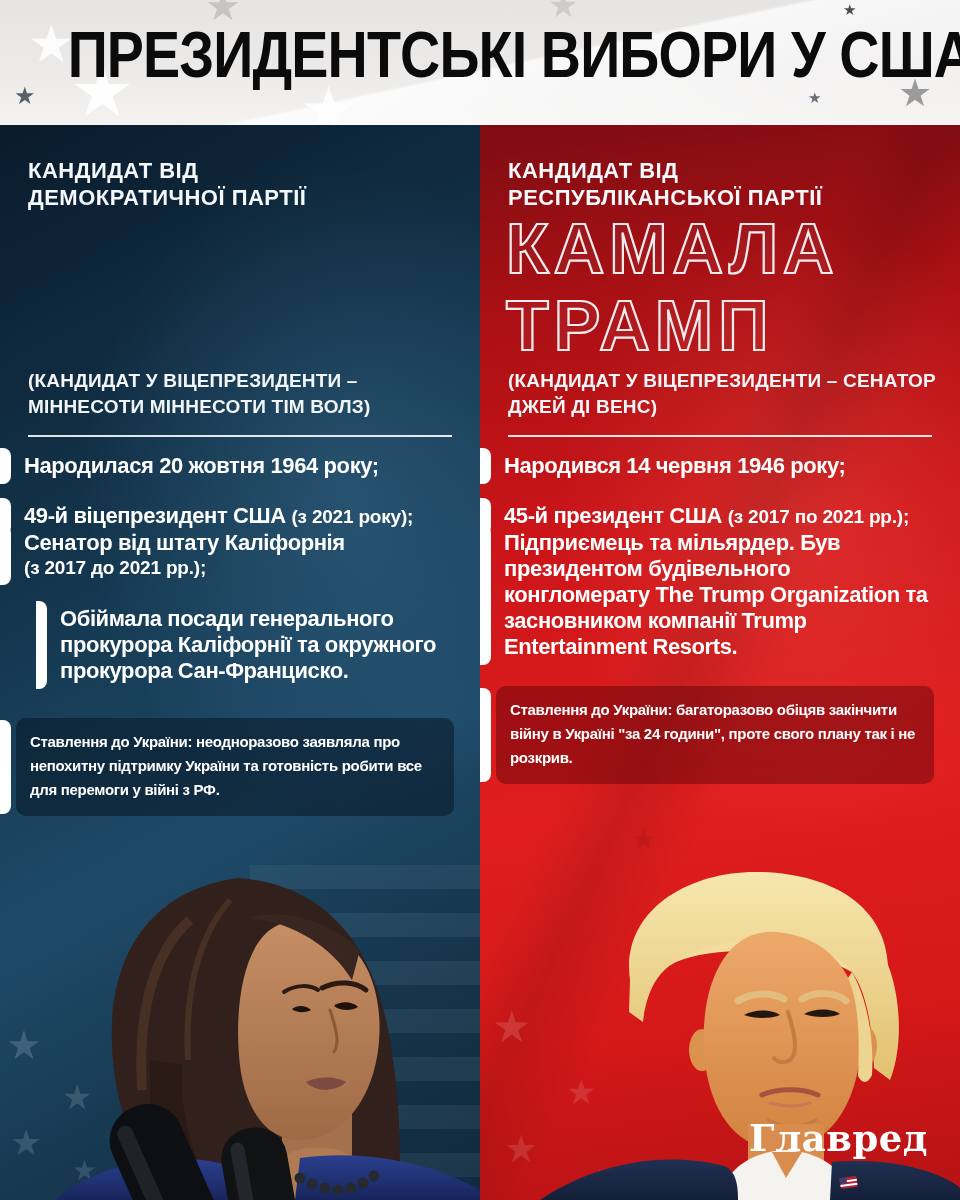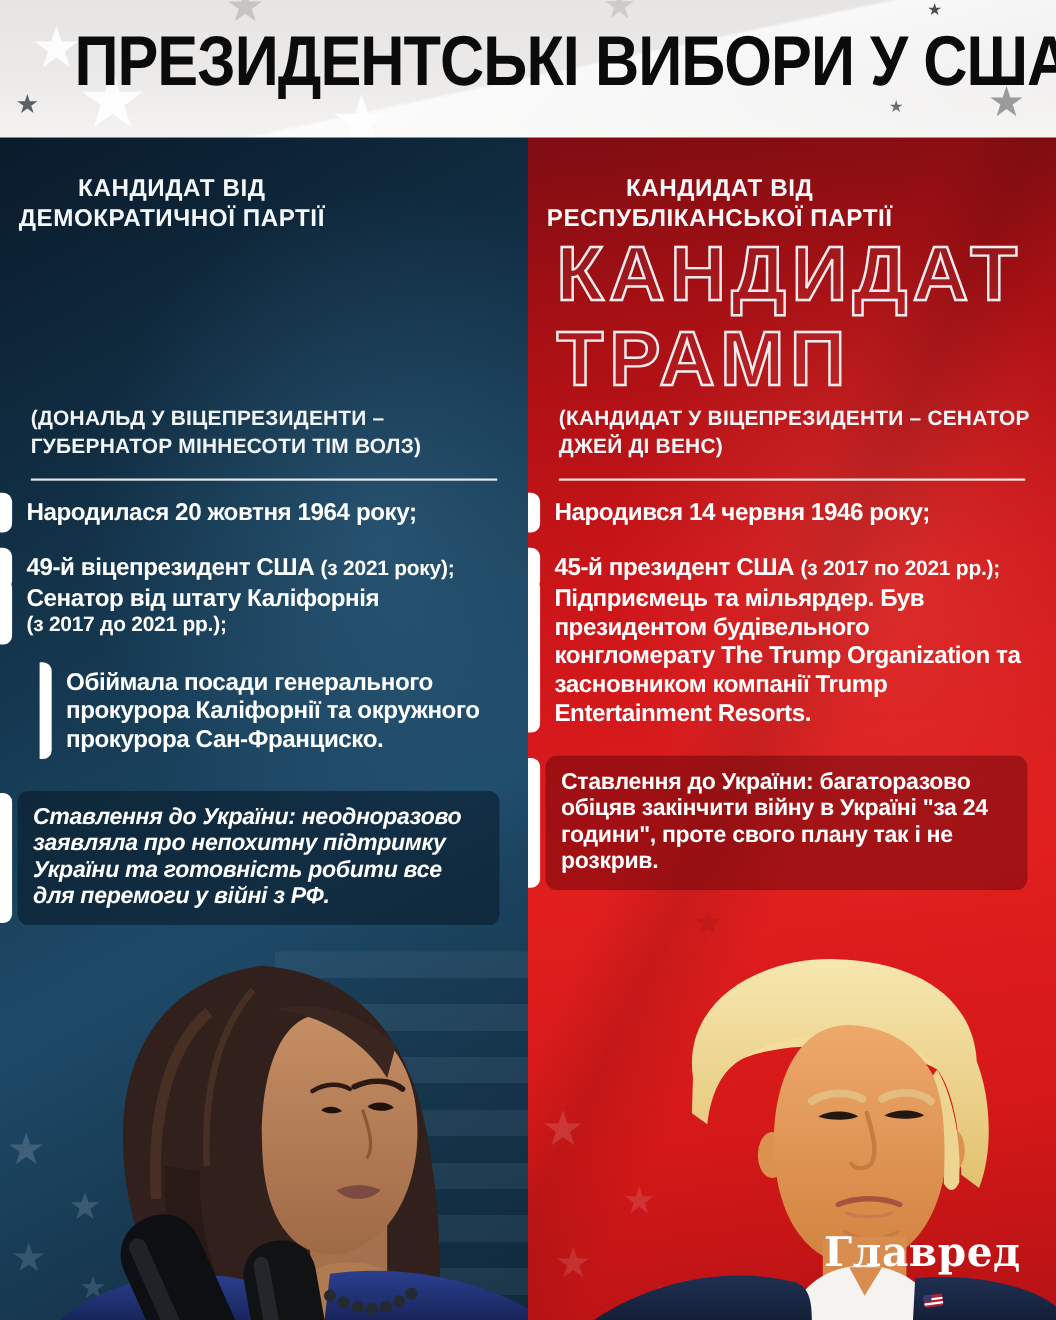--- a/index.html
+++ b/index.html
@@ -23,41 +23,41 @@
   .col-left{left:0;
     background:
       radial-gradient(ellipse 430px 520px at 72% 34%,rgba(72,128,166,0.35),rgba(0,0,0,0) 62%),
       linear-gradient(152deg,#0a1b2b 0%,#14374f 38%,#1e4a68 62%,#15344a 86%,#112c40 100%);}
   .col-right{left:480px;
     background:
       radial-gradient(ellipse 420px 520px at 68% 38%,rgba(255,110,95,0.25),rgba(0,0,0,0) 60%),
       linear-gradient(115deg,rgba(0,0,0,0) 40%,rgba(0,0,0,0.10) 47%,rgba(0,0,0,0) 56%),
       linear-gradient(173deg,#7e0d12 0%,#a81014 16%,#cd1519 38%,#e01e1e 62%,#d51818 82%,#b51215 100%);}
 
-  .party-label{position:absolute;left:17px;top:32px;font-size:22px;font-weight:700;color:#f5f8fa;
-    line-height:27px;letter-spacing:0.5px;text-align:center;}
+  .party-label{position:absolute;left:28px;top:32px;font-size:22px;font-weight:700;color:#f5f8fa;
+    line-height:27px;letter-spacing:0.5px;}
   .big-name{position:absolute;left:26px;top:86px;font-size:70px;font-weight:800;line-height:77px;
     letter-spacing:5px;color:rgba(255,255,255,0.04);-webkit-text-stroke:2.2px rgba(244,248,250,0.95);}
   .vp-note{position:absolute;left:28px;top:243px;width:438px;font-size:19px;font-weight:700;
     color:#f2f5f7;line-height:26px;letter-spacing:0.2px;}
   .sep{position:absolute;left:28px;top:310px;width:424px;height:2px;background:rgba(255,255,255,0.88);}
 
   .facts{position:absolute;left:0;top:322px;right:0;padding-top:6px;}
   .fact-row{position:relative;padding-left:24px;padding-right:26px;color:#ffffff;
     font-size:22px;font-weight:700;line-height:26px;letter-spacing:-0.4px;}
   .pill{position:absolute;left:0;top:-5px;bottom:-5px;width:11px;background:#ffffff;
     border-radius:0 8px 8px 0;}
   .note{font-size:19px;letter-spacing:-0.2px;}
   .note-block{display:block;font-size:19px;line-height:24px;letter-spacing:-0.2px;}
   .mb1{margin-bottom:24px;} .mb2{} .mb3{margin-bottom:26px;} .mb4{margin-bottom:34px;margin-left:36px;}
   .fact-row.stance{padding:0 26px 0 0;}
   .stance .pill{top:2px;bottom:2px;}
   .stance .box{margin-left:16px;border-radius:10px;padding:12px 14px 14px 14px;
-    font-size:21px;line-height:24px;font-weight:700;letter-spacing:-0.3px;}
-  .col-left .stance .box{background:rgba(7,22,36,0.55);font-style:italic;}
+    font-size:15px;line-height:24px;font-weight:700;letter-spacing:-0.3px;}
+  .col-left .stance .box{background:rgba(7,22,36,0.55);}
   .col-right .stance .box{background:rgba(88,2,8,0.45);}
 
   
   .flag-stripes{position:absolute;right:0;bottom:0;width:230px;height:335px;opacity:0.55;
     background:repeating-linear-gradient(180deg,rgba(255,255,255,0.09) 0 24px,rgba(8,18,28,0.16) 24px 48px);}
   .bstar{position:absolute;line-height:1;user-select:none;}
   .portrait{position:absolute;left:0;bottom:0;width:480px;height:340px;display:block;}
 
   .logo{position:absolute;right:32px;bottom:40px;font-family:"DejaVu Serif","Liberation Serif",serif;
     font-weight:700;font-size:37px;color:#ffffff;letter-spacing:0.5px;}
@@ -90,21 +90,21 @@
     <div class="flag-stripes"></div>
     <span class="bstar" style="left:6px;top:900px;font-size:40px;color:rgba(128,152,172,0.35);">★</span>
     <span class="bstar" style="left:62px;top:955px;font-size:34px;color:rgba(128,152,172,0.32);">★</span>
     <span class="bstar" style="left:10px;top:1000px;font-size:36px;color:rgba(128,152,172,0.3);">★</span>
     <span class="bstar" style="left:72px;top:1032px;font-size:28px;color:rgba(128,152,172,0.28);">★</span>
 
     <div class="party-label">
       <span>КАНДИДАТ ВІД</span><br>
       <span>ДЕМОКРАТИЧНОЇ ПАРТІЇ</span>
     </div>
-    <div class="vp-note">(ДОНАЛЬД У ВІЦЕПРЕЗИДЕНТИ – ГУБЕРНАТОР МІННЕСОТИ ТІМ ВОЛЗ)</div>
+    <div class="vp-note">(КАНДИДАТ У ВІЦЕПРЕЗИДЕНТИ – МІННЕСОТИ МІННЕСОТИ ТІМ ВОЛЗ)</div>
     <div class="sep"></div>
 
     <div class="facts">
       <div class="fact-row mb1">
         <span class="pill"></span>
         <span>Народилася 20 жовтня 1964 року;</span>
       </div>
       <div class="fact-row mb2">
         <span class="pill"></span>
         <span>49-й віцепрезидент США </span><span class="note">(з 2021 року);</span>
@@ -175,21 +175,21 @@
     <span class="bstar" style="left:86px;top:950px;font-size:34px;color:rgba(255,255,255,0.12);">★</span>
     <span class="bstar" style="left:24px;top:1005px;font-size:38px;color:rgba(255,255,255,0.12);">★</span>
     <span class="bstar" style="left:108px;top:1040px;font-size:26px;color:rgba(255,255,255,0.1);">★</span>
     <span class="bstar" style="left:150px;top:700px;font-size:30px;color:rgba(0,0,0,0.07);">★</span>
 
     <div class="party-label">
       <span>КАНДИДАТ ВІД</span><br>
       <span>РЕСПУБЛІКАНСЬКОЇ ПАРТІЇ</span>
     </div>
     <div class="big-name">
-      <span>КАНДИДАТ</span><br>
+      <span>КАМАЛА</span><br>
       <span>ТРАМП</span>
     </div>
     <div class="vp-note">(КАНДИДАТ У ВІЦЕПРЕЗИДЕНТИ – СЕНАТОР ДЖЕЙ ДІ ВЕНС)</div>
     <div class="sep"></div>
 
     <div class="facts">
       <div class="fact-row mb1">
         <span class="pill"></span>
         <span>Народився 14 червня 1946 року;</span>
       </div>

